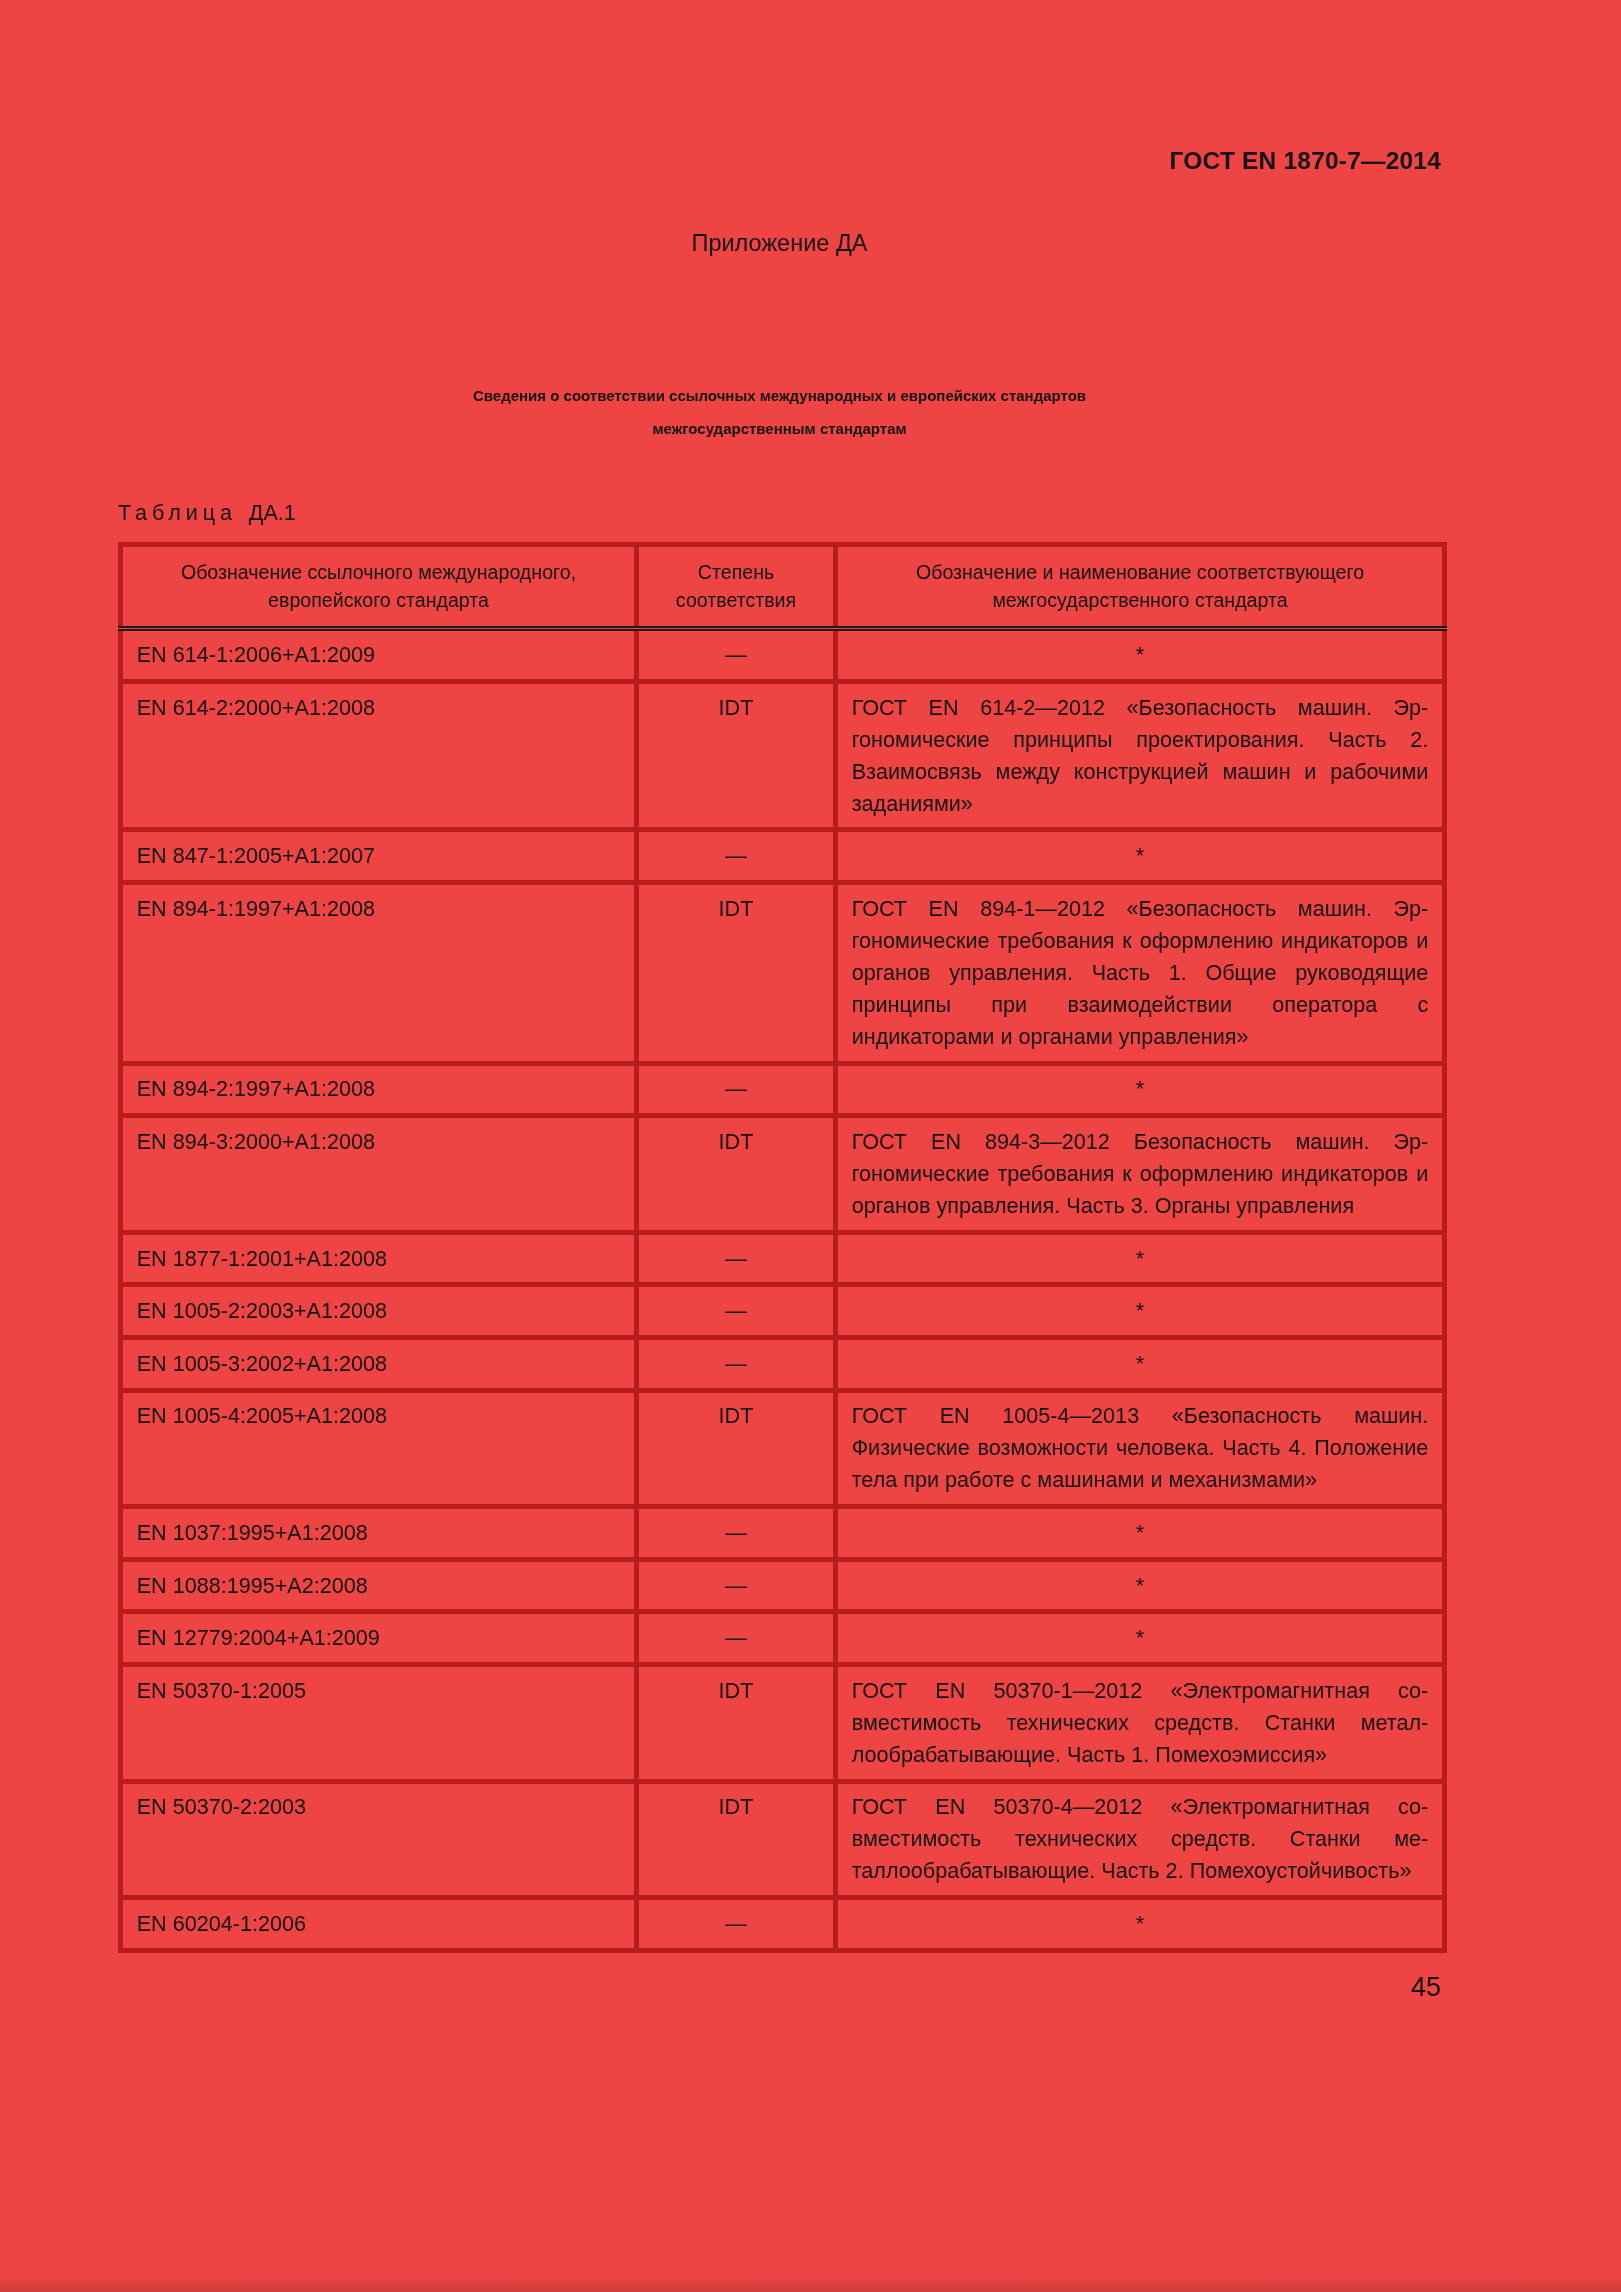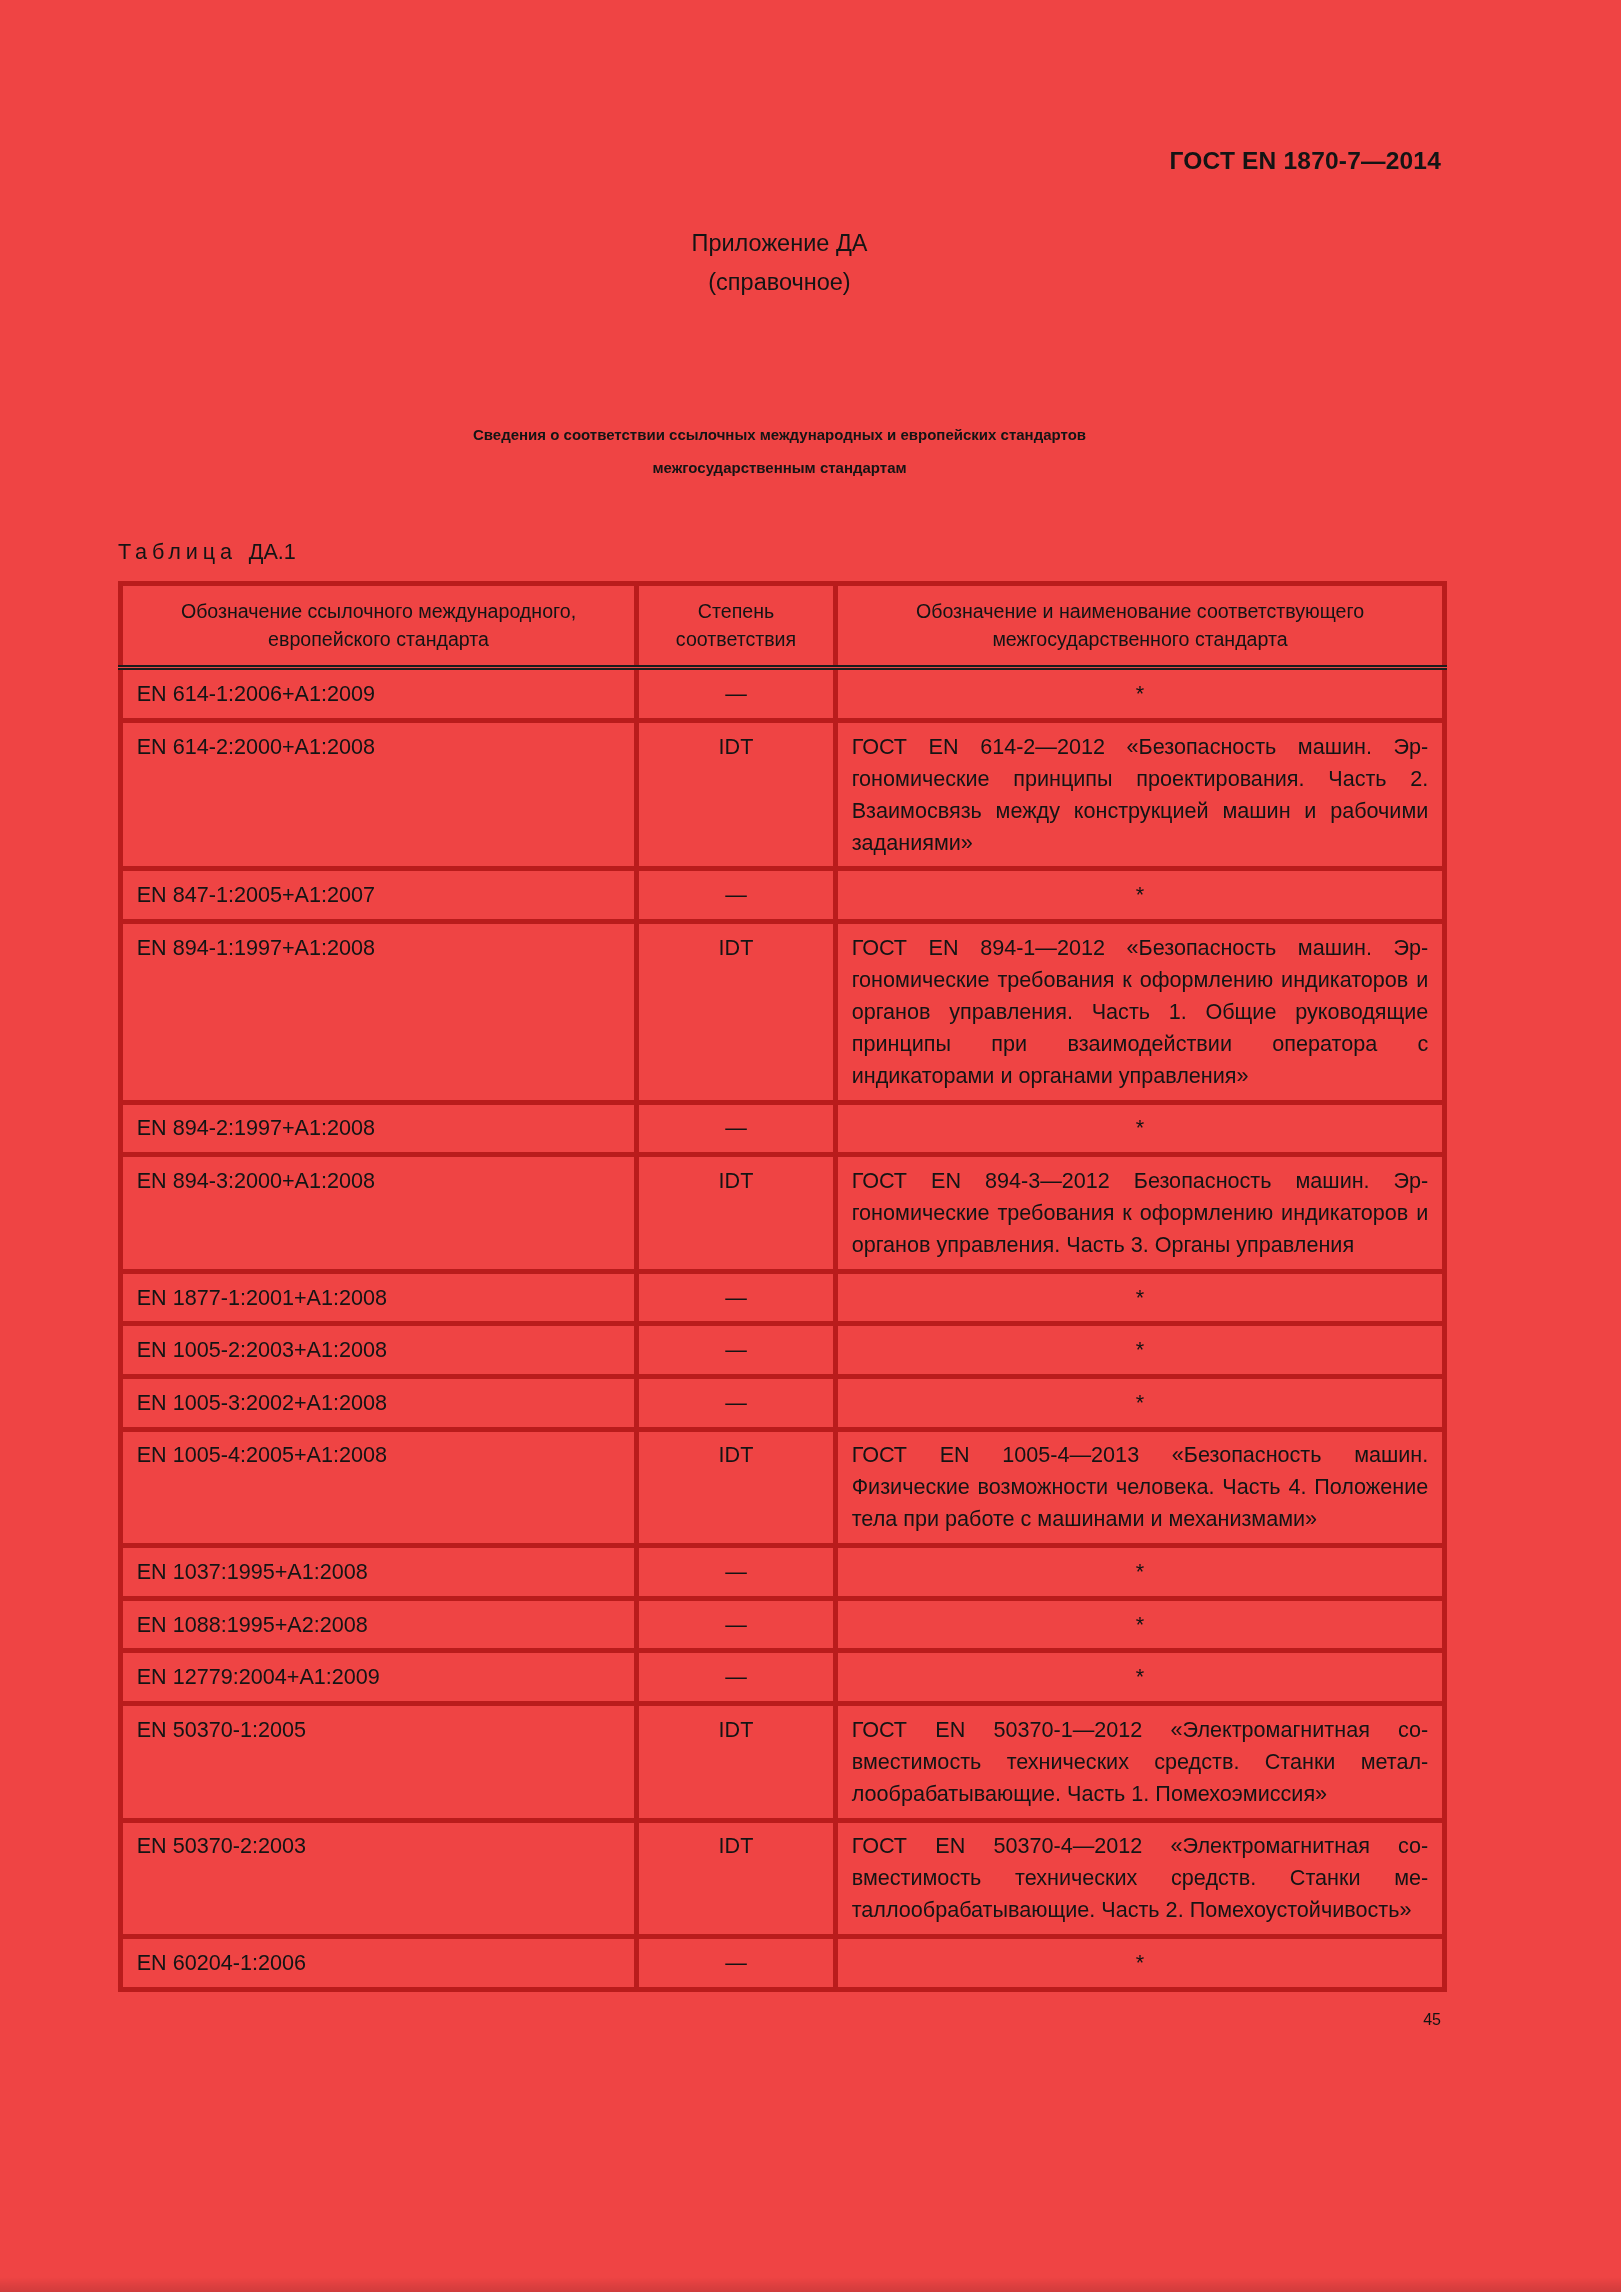--- a/index.html
+++ b/index.html
@@ -98,34 +98,33 @@
     padding-left: 15.7px;
     padding-right: 13.7px;
     hyphens: manual;
   }
   td.c-corr.star {
     text-align: center;
   }
   .page-number {
     margin-top: 19.6px;
     text-align: right;
-    font-size: 16px;
+    font-size: 27px;
   }
 </style>
 </head>
 <body>
 
 <div class="page">
   <div class="content">
 
     <div class="doc-number">ГОСТ EN 1870-7—2014</div>
 
     <div class="appendix">
       <div>Приложение ДА</div>
-      <div>(справочное)</div>
     </div>
 
     <div class="section-title">
       <div>Сведения о соответствии ссылочных международных и европейских стандартов</div>
       <div>межгосударственным стандартам</div>
     </div>
 
     <div class="table-label">
       <span class="spaced">Таблица</span><span class="tbl-num">ДА.1</span>
     </div>

